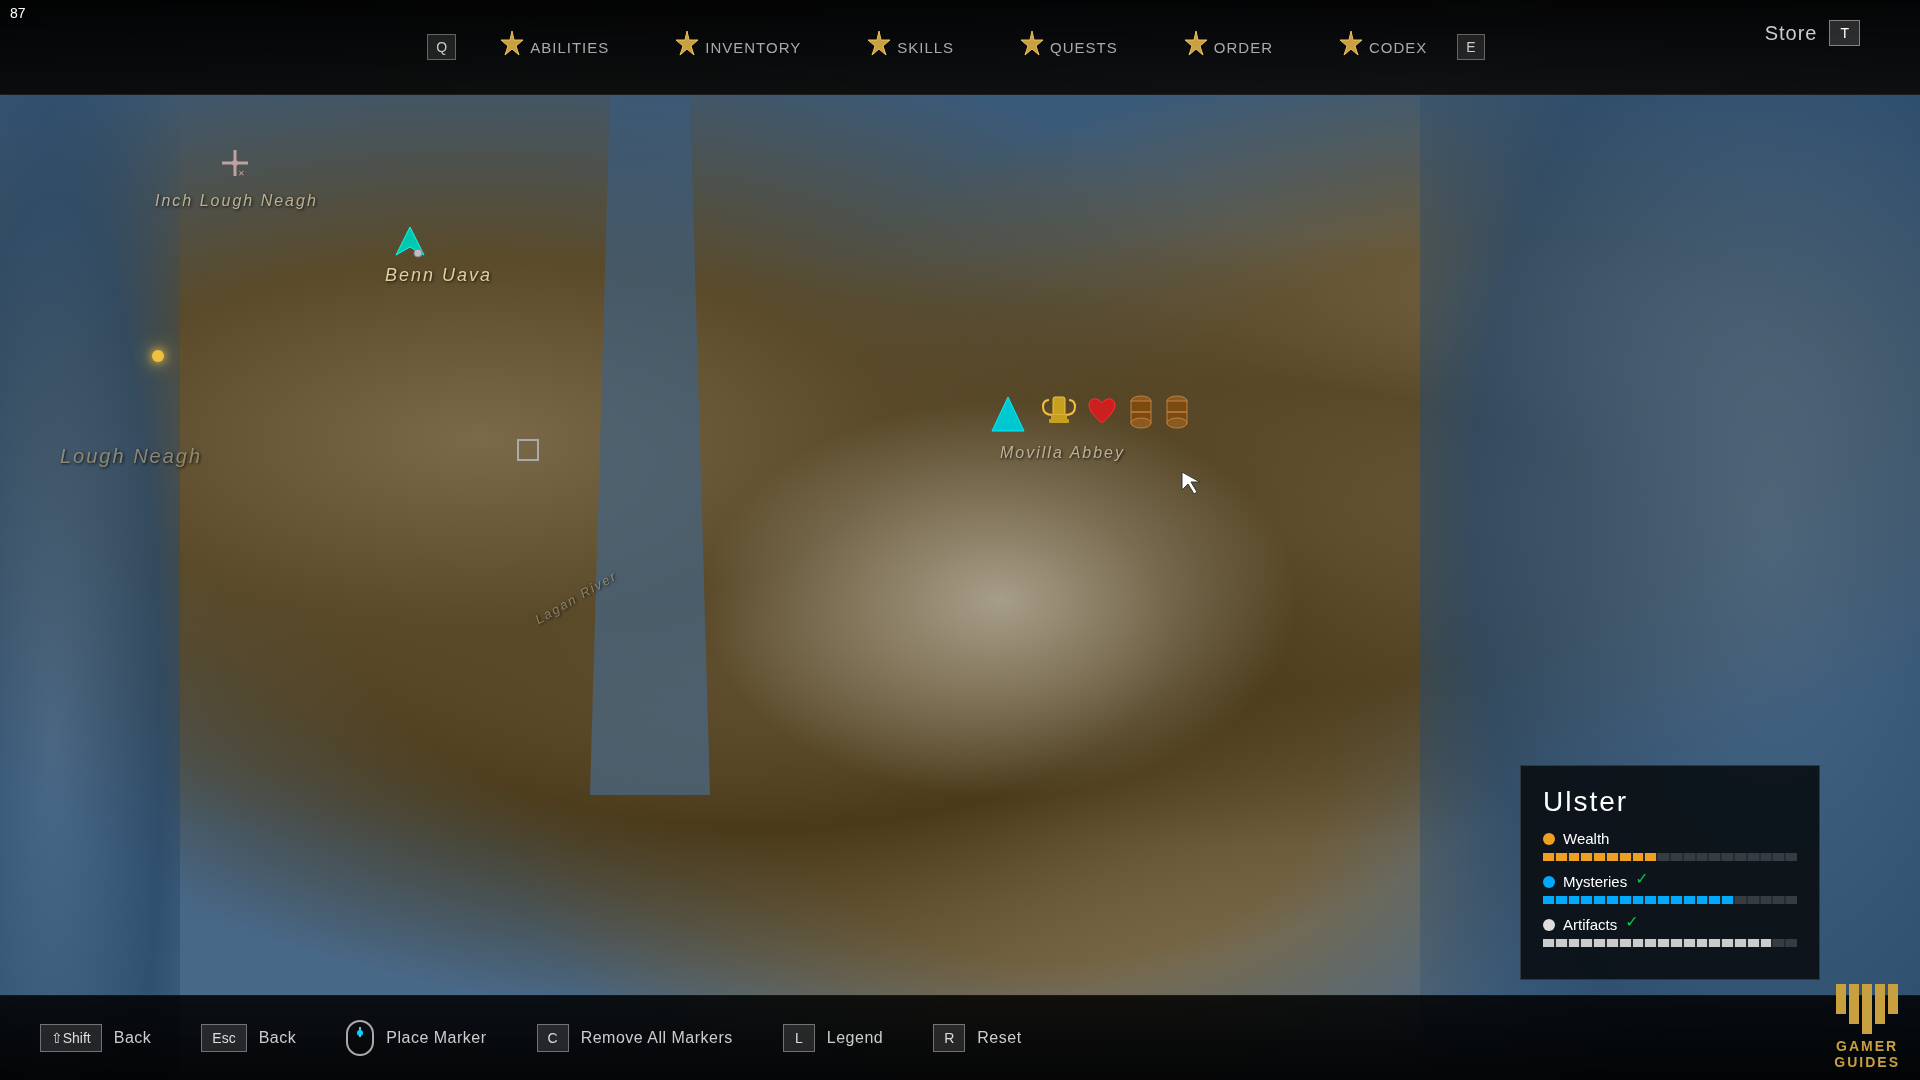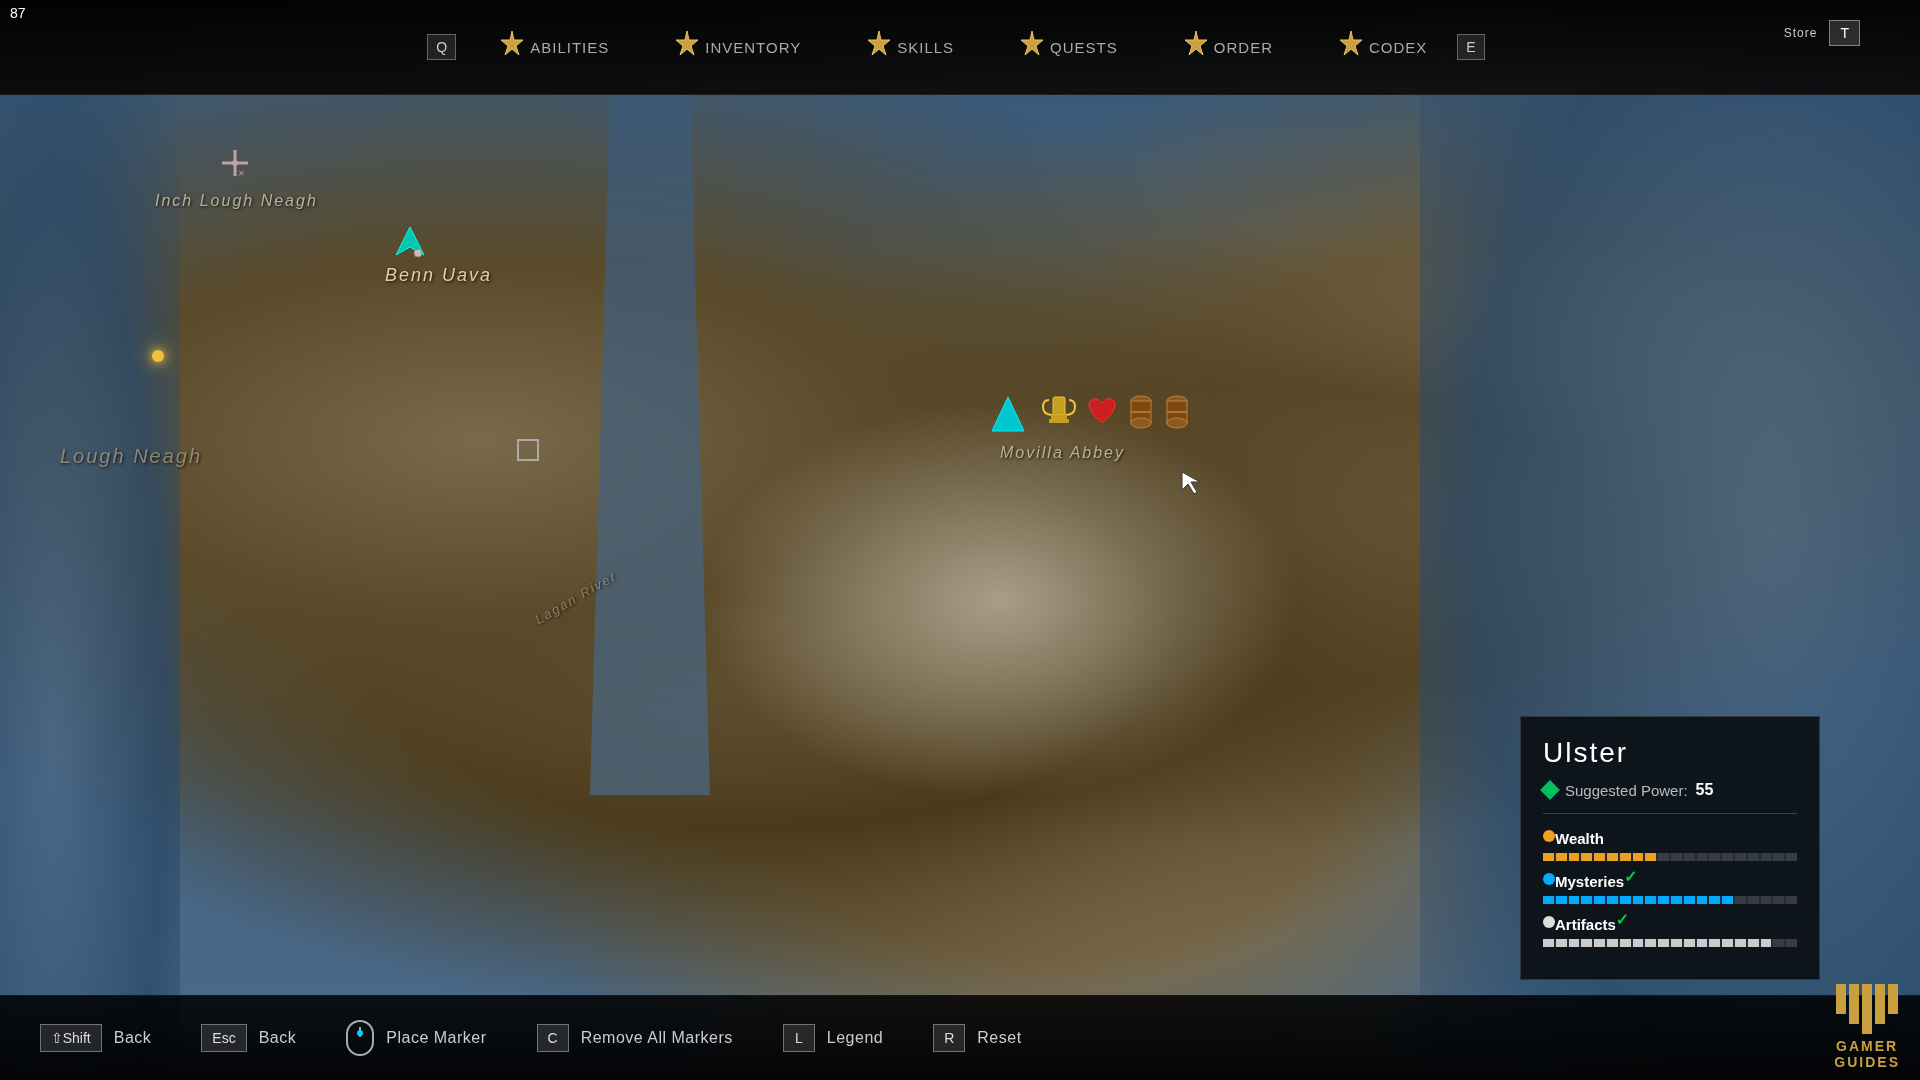--- a/index.html
+++ b/index.html
@@ -149,21 +149,21 @@
     
     #store-btn {
       position: absolute;
       top: 20px;
       right: 60px;
       display: flex;
       align-items: center;
       gap: 12px;
     }
     #store-btn .store-label {
-      font-size: 12px;
+      font-size: 20px;
       color: #ccc;
       letter-spacing: 1px;
     }
     #store-btn .store-key {
       background: rgba(255,255,255,0.15);
       border: 1px solid rgba(255,255,255,0.4);
       padding: 4px 10px;
       font-size: 14px;
     }
 
@@ -235,22 +235,22 @@
     }
 
     .stat-row {
       margin-bottom: 12px;
     }
 
     .stat-label {
       font-size: 15px;
       margin-bottom: 6px;
       display: flex;
-      gap: 0;
-      font-weight: bold;
+      align-items: center;
+      gap: 8px;
     }
 
     .stat-dot {
       width: 12px;
       height: 12px;
       border-radius: 50%;
       display: inline-block;
     }
     .stat-dot.gold { background: #f0a020; }
     .stat-dot.cyan { background: #00aaff; }
@@ -573,25 +573,20 @@
 
   <div id="store-btn">
     <span class="store-label">Store</span>
     <span class="store-key">T</span>
   </div>
 </div>
 
 <div id="region-panel">
   <div class="region-name">Ulster</div>
 
-  <div class="power-row">
-    <div class="power-diamond"></div>
-    <span class="power-text">Suggested Power:</span>
-    <span class="power-value">55</span>
-  </div>
 
   <div class="stat-row">
     <div class="stat-label">
       <span class="stat-dot gold"></span>
       <span>Wealth</span>
     </div>
     <div class="stat-bar-bg" id="wealth-bar">
         <div class="stat-bar-segment filled-gold"></div>
         <div class="stat-bar-segment filled-gold"></div>
         <div class="stat-bar-segment filled-gold"></div>

